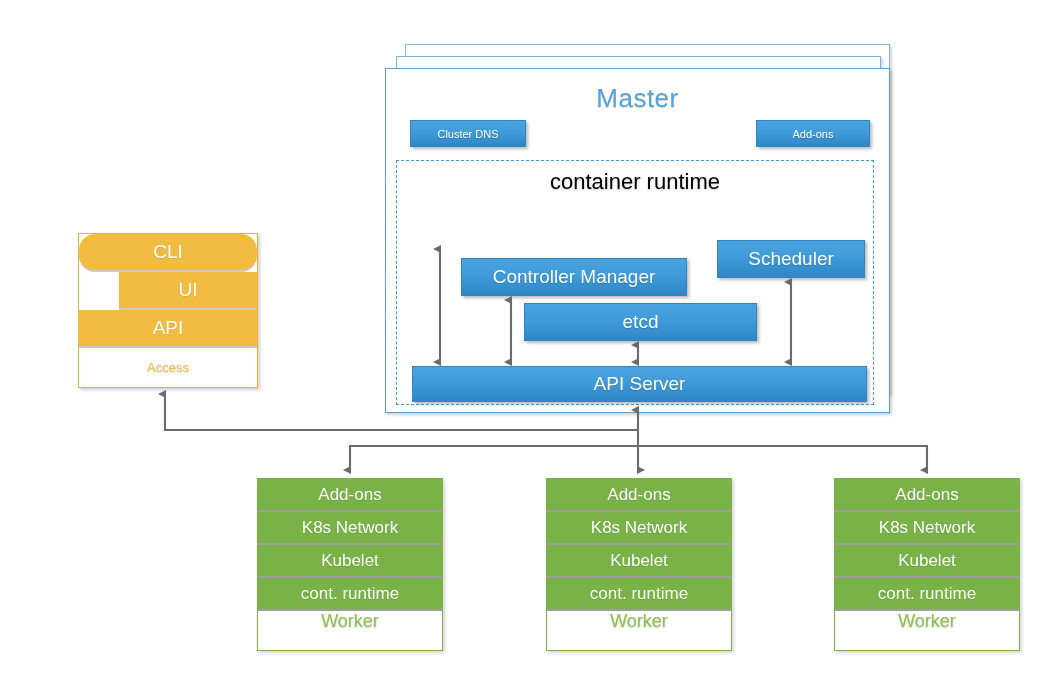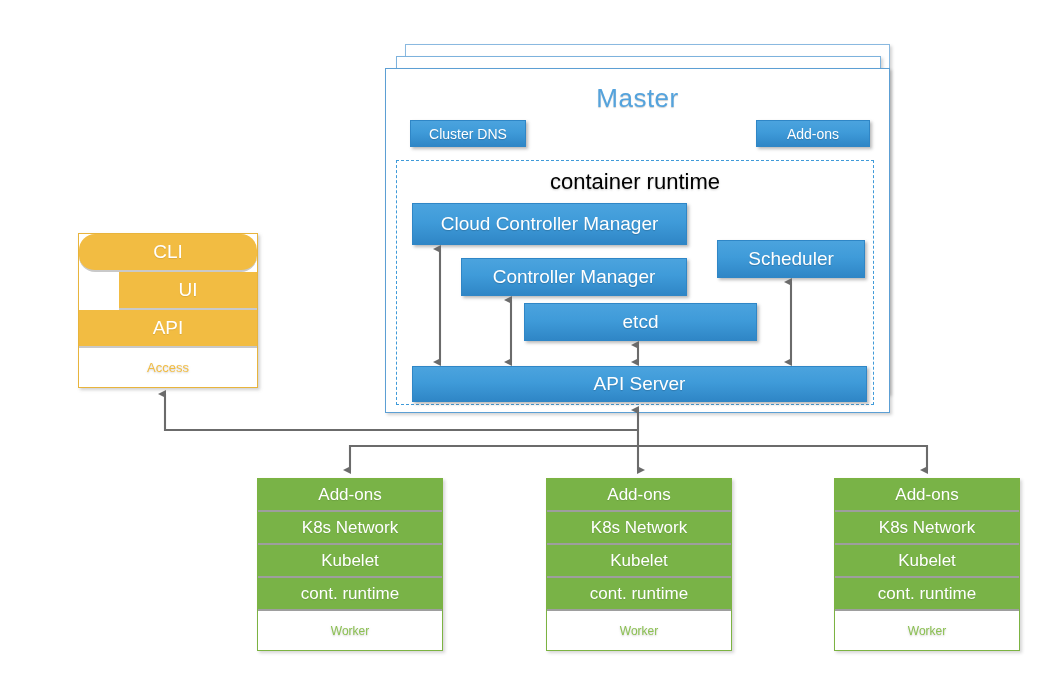--- a/index.html
+++ b/index.html
@@ -66,21 +66,21 @@
     border: 1px solid #2f86c6;
     color: #ffffff;
     display: flex;
     align-items: center;
     justify-content: center;
     box-shadow: 2px 2px 3px rgba(100,100,100,0.45);
     text-shadow: 0 1px 1px rgba(0,0,0,0.18);
   }
   .blue-box span { display: block; }
   .blue-lg { font-size: 19px; }
-  .blue-sm { font-size: 14px; }
+  .blue-sm { font-size: 11px; }
 
   
   .access-outer {
     border: 1.5px solid #e8b43c;
     background: #ffffff;
     box-shadow: 2px 2px 3px rgba(120,120,120,0.35);
   }
   .access-row {
     position: absolute;
     left: 0; right: 0;
@@ -121,24 +121,23 @@
     justify-content: center;
     font-size: 17px;
     border-bottom: 2px solid #9e9e9e;
     box-sizing: border-box;
     text-shadow: 0 1px 1px rgba(0,0,0,0.10);
   }
   .worker-label {
     position: absolute;
     left: 0; right: 0;
     display: flex;
-    align-items: center;
     justify-content: center;
     color: #8cc152;
-    font-size: 12px;
+    font-size: 18px;
     text-shadow: 0 1px 2px rgba(170,170,170,0.6);
   }
 
   
   #connectors {
     position: absolute;
     left: 0; top: 0;
     width: 1040px;
     height: 690px;
     pointer-events: none;
@@ -161,23 +160,20 @@
   </div>
 
   <div class="abs blue-box blue-sm" style="left:756px; top:120px; width:114px; height:27px;">
     <span>Add-ons</span>
   </div>
 
   <div class="abs runtime-box" style="left:396px; top:160px; width:478px; height:245px;">
     <div class="runtime-title">container runtime</div>
   </div>
 
-  <div class="abs blue-box blue-lg" style="left:412px; top:203px; width:275px; height:42px;">
-    <span>Cloud Controller Manager</span>
-  </div>
 
   <div class="abs blue-box blue-lg" style="left:461px; top:258px; width:226px; height:38px;">
     <span>Controller Manager</span>
   </div>
 
   <div class="abs blue-box blue-lg" style="left:524px; top:303px; width:233px; height:38px;">
     <span>etcd</span>
   </div>
 
   <div class="abs blue-box blue-lg" style="left:412px; top:366px; width:455px; height:36px;">

